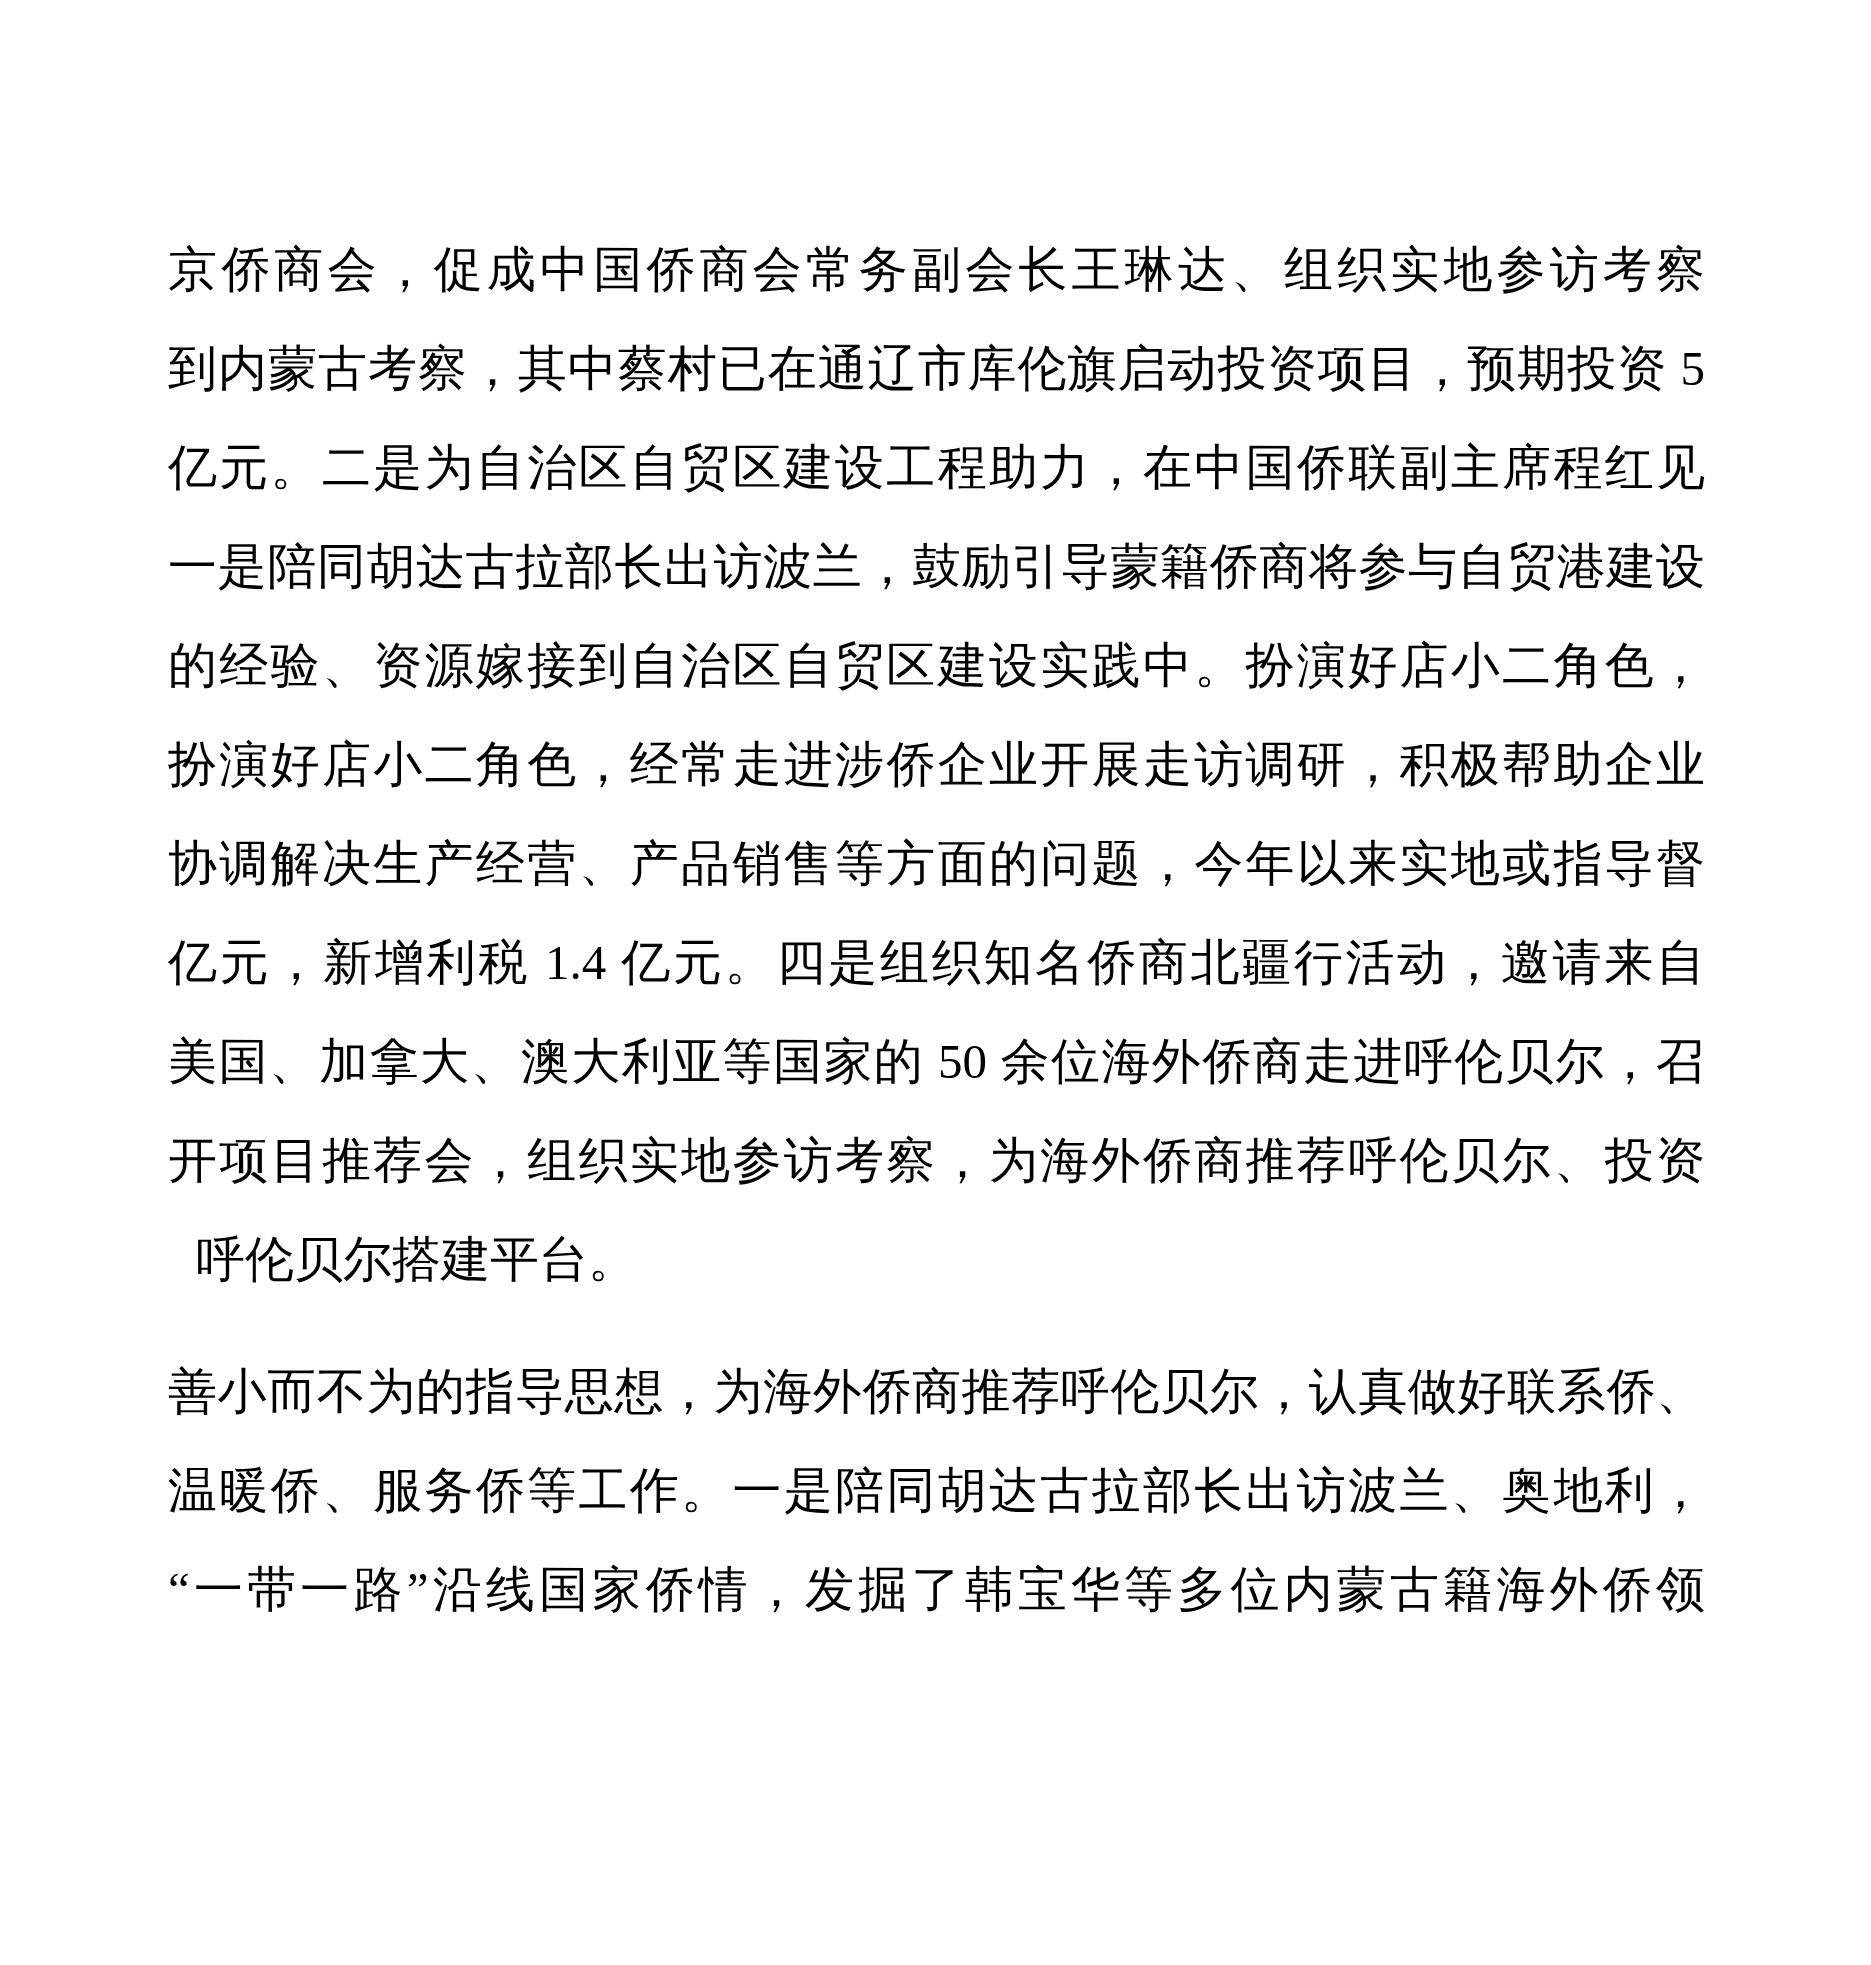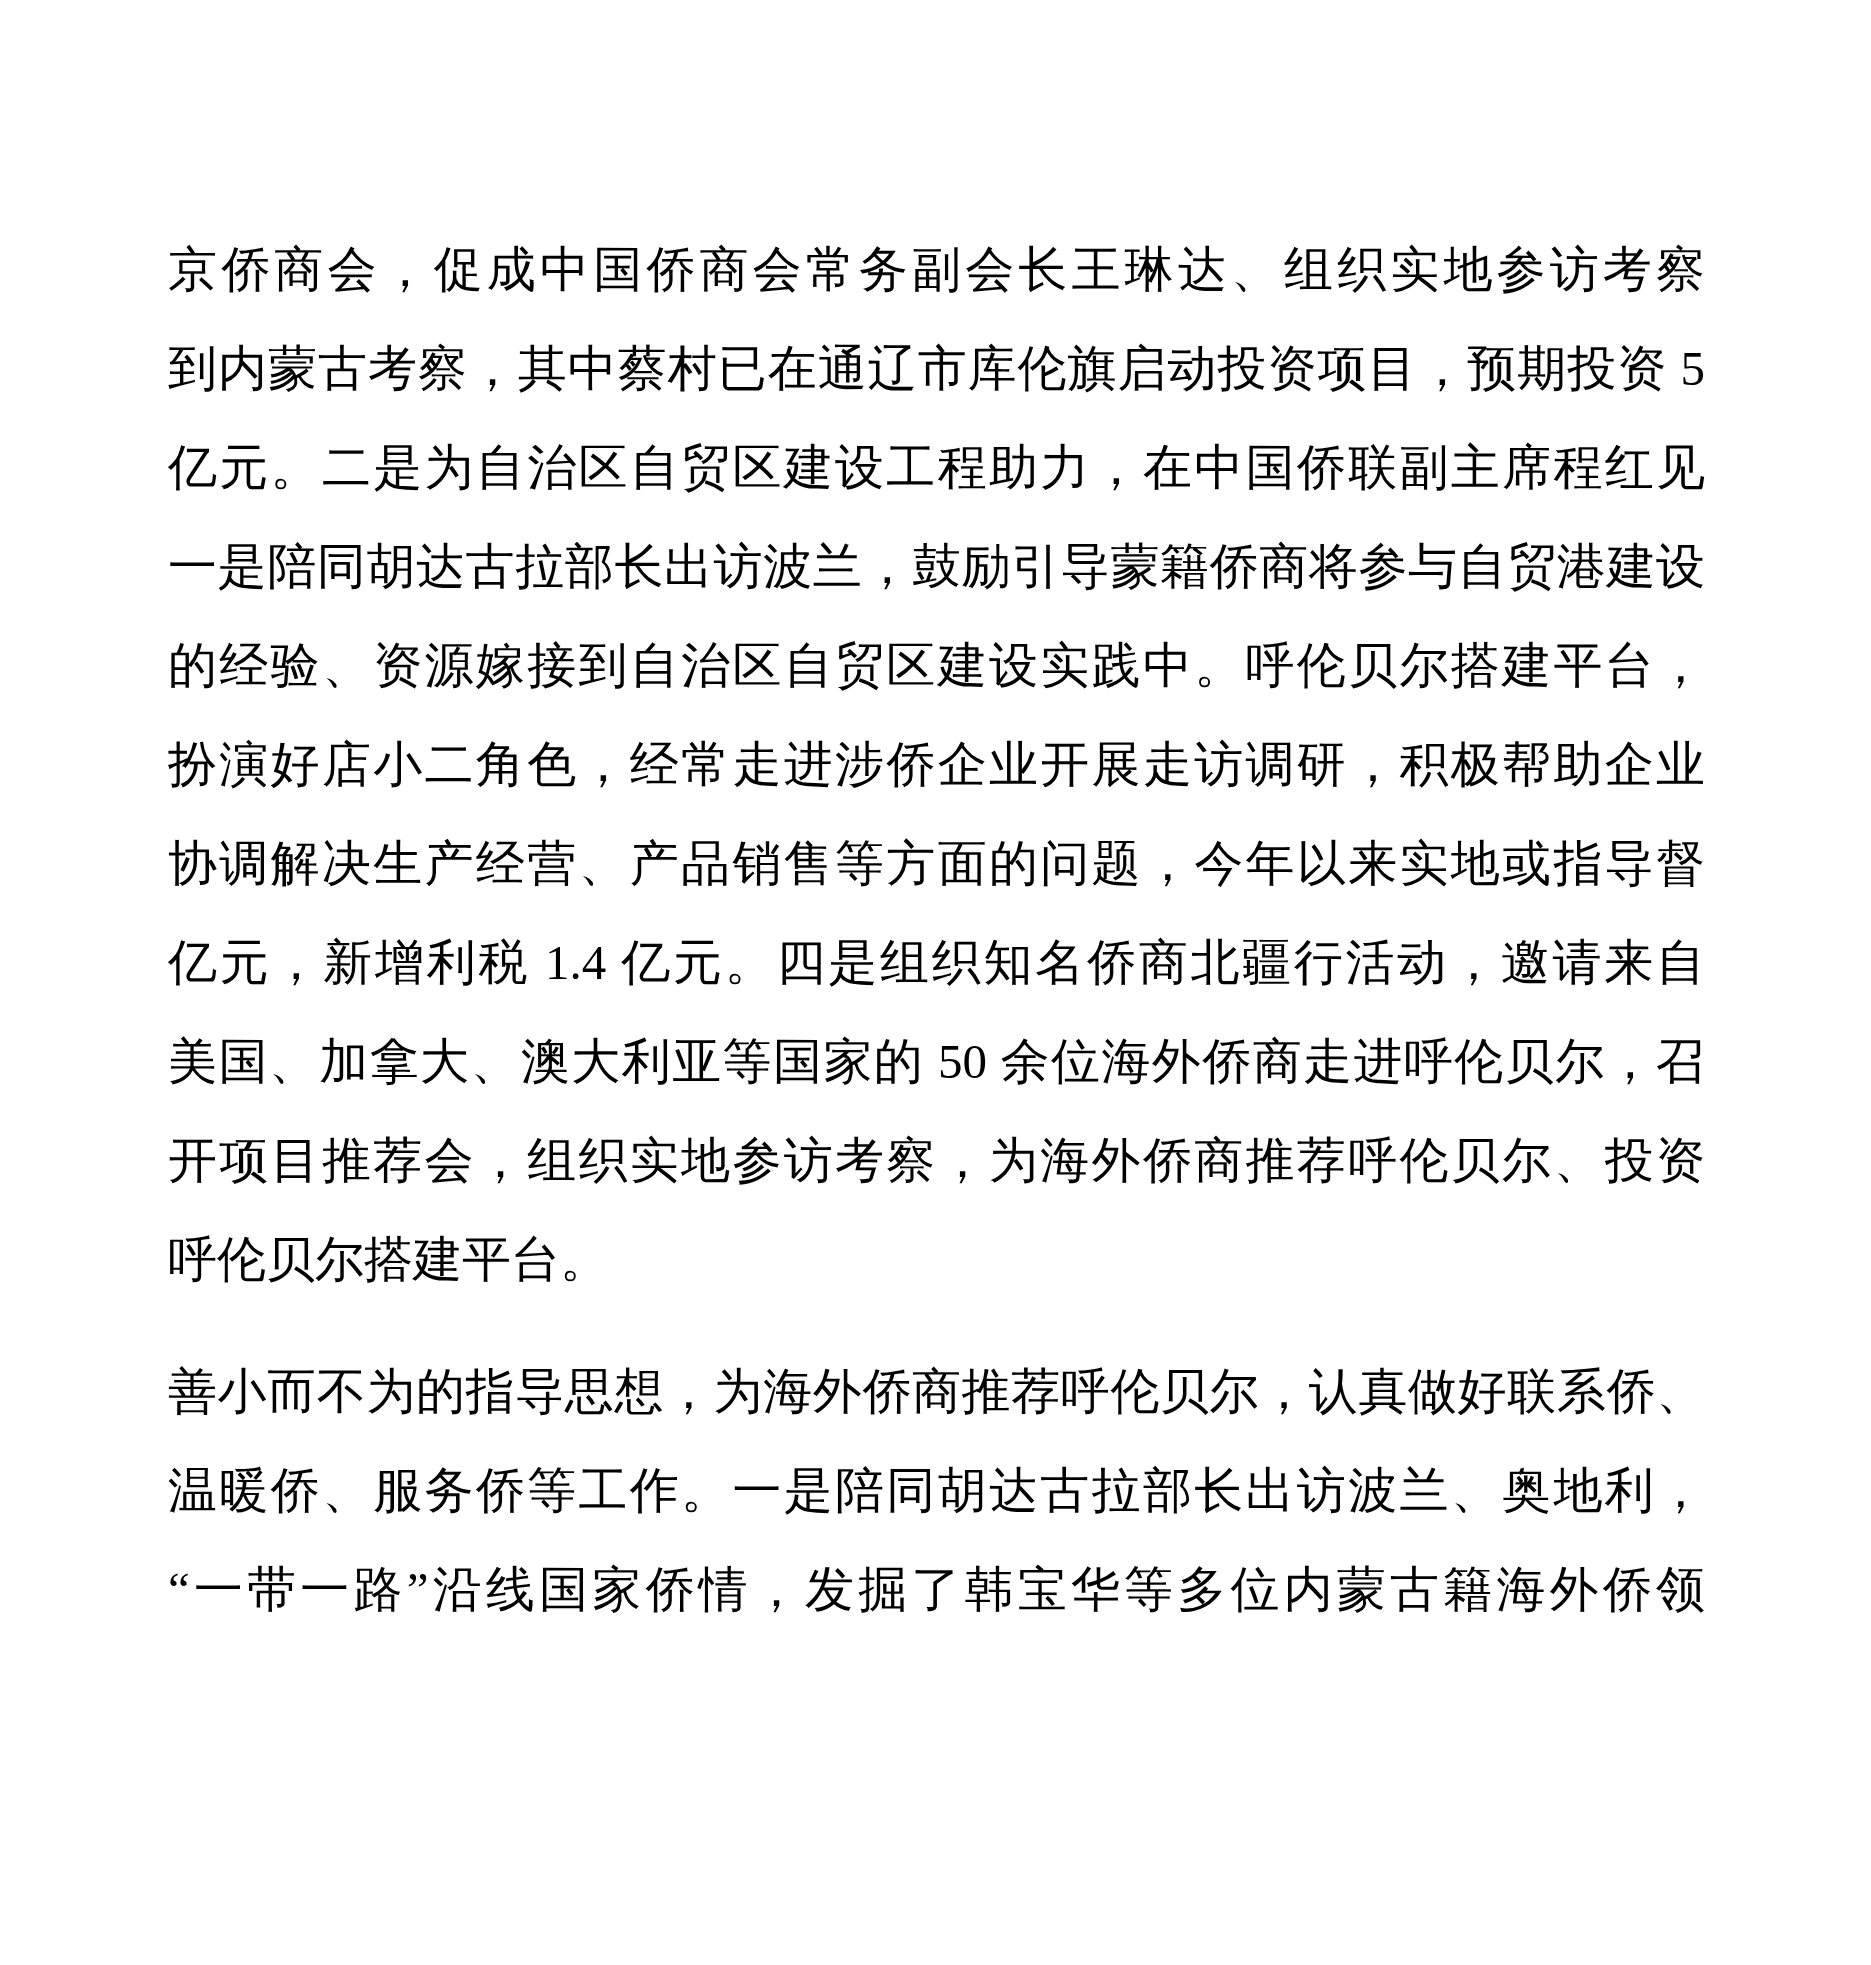--- a/index.html
+++ b/index.html
@@ -35,33 +35,34 @@
     line-height: 99px;
     text-align: justify;
     text-align-last: justify;
     color: #000000;
   }
   .line.indent {
     text-indent: 101px;
   }
   .line.last-left {
     text-align-last: left;
+    margin-left: 28px;
   }
 </style>
 </head>
 <body>
 
 <div class="page">
   <div class="text-body">
       <div class="paragraph">
         <div class="line">京侨商会，促成中国侨商会常务副会长王琳达、组织实地参访考察</div>
         <div class="line">到内蒙古考察，其中蔡村已在通辽市库伦旗启动投资项目，预期投资 5</div>
         <div class="line">亿元。二是为自治区自贸区建设工程助力，在中国侨联副主席程红见</div>
         <div class="line">一是陪同胡达古拉部长出访波兰，鼓励引导蒙籍侨商将参与自贸港建设</div>
-        <div class="line">的经验、资源嫁接到自治区自贸区建设实践中。呼伦贝尔搭建平台，</div>
+        <div class="line">的经验、资源嫁接到自治区自贸区建设实践中。扮演好店小二角色，</div>
         <div class="line">扮演好店小二角色，经常走进涉侨企业开展走访调研，积极帮助企业</div>
         <div class="line">协调解决生产经营、产品销售等方面的问题，今年以来实地或指导督</div>
         <div class="line">亿元，新增利税 1.4 亿元。四是组织知名侨商北疆行活动，邀请来自</div>
         <div class="line">美国、加拿大、澳大利亚等国家的 50 余位海外侨商走进呼伦贝尔，召</div>
         <div class="line">开项目推荐会，组织实地参访考察，为海外侨商推荐呼伦贝尔、投资</div>
         <div class="line last-left">呼伦贝尔搭建平台。</div>
       </div>
       <div class="paragraph paragraph-gap">
         <div class="line">善小而不为的指导思想，为海外侨商推荐呼伦贝尔，认真做好联系侨、</div>
         <div class="line">温暖侨、服务侨等工作。一是陪同胡达古拉部长出访波兰、奥地利，</div>

